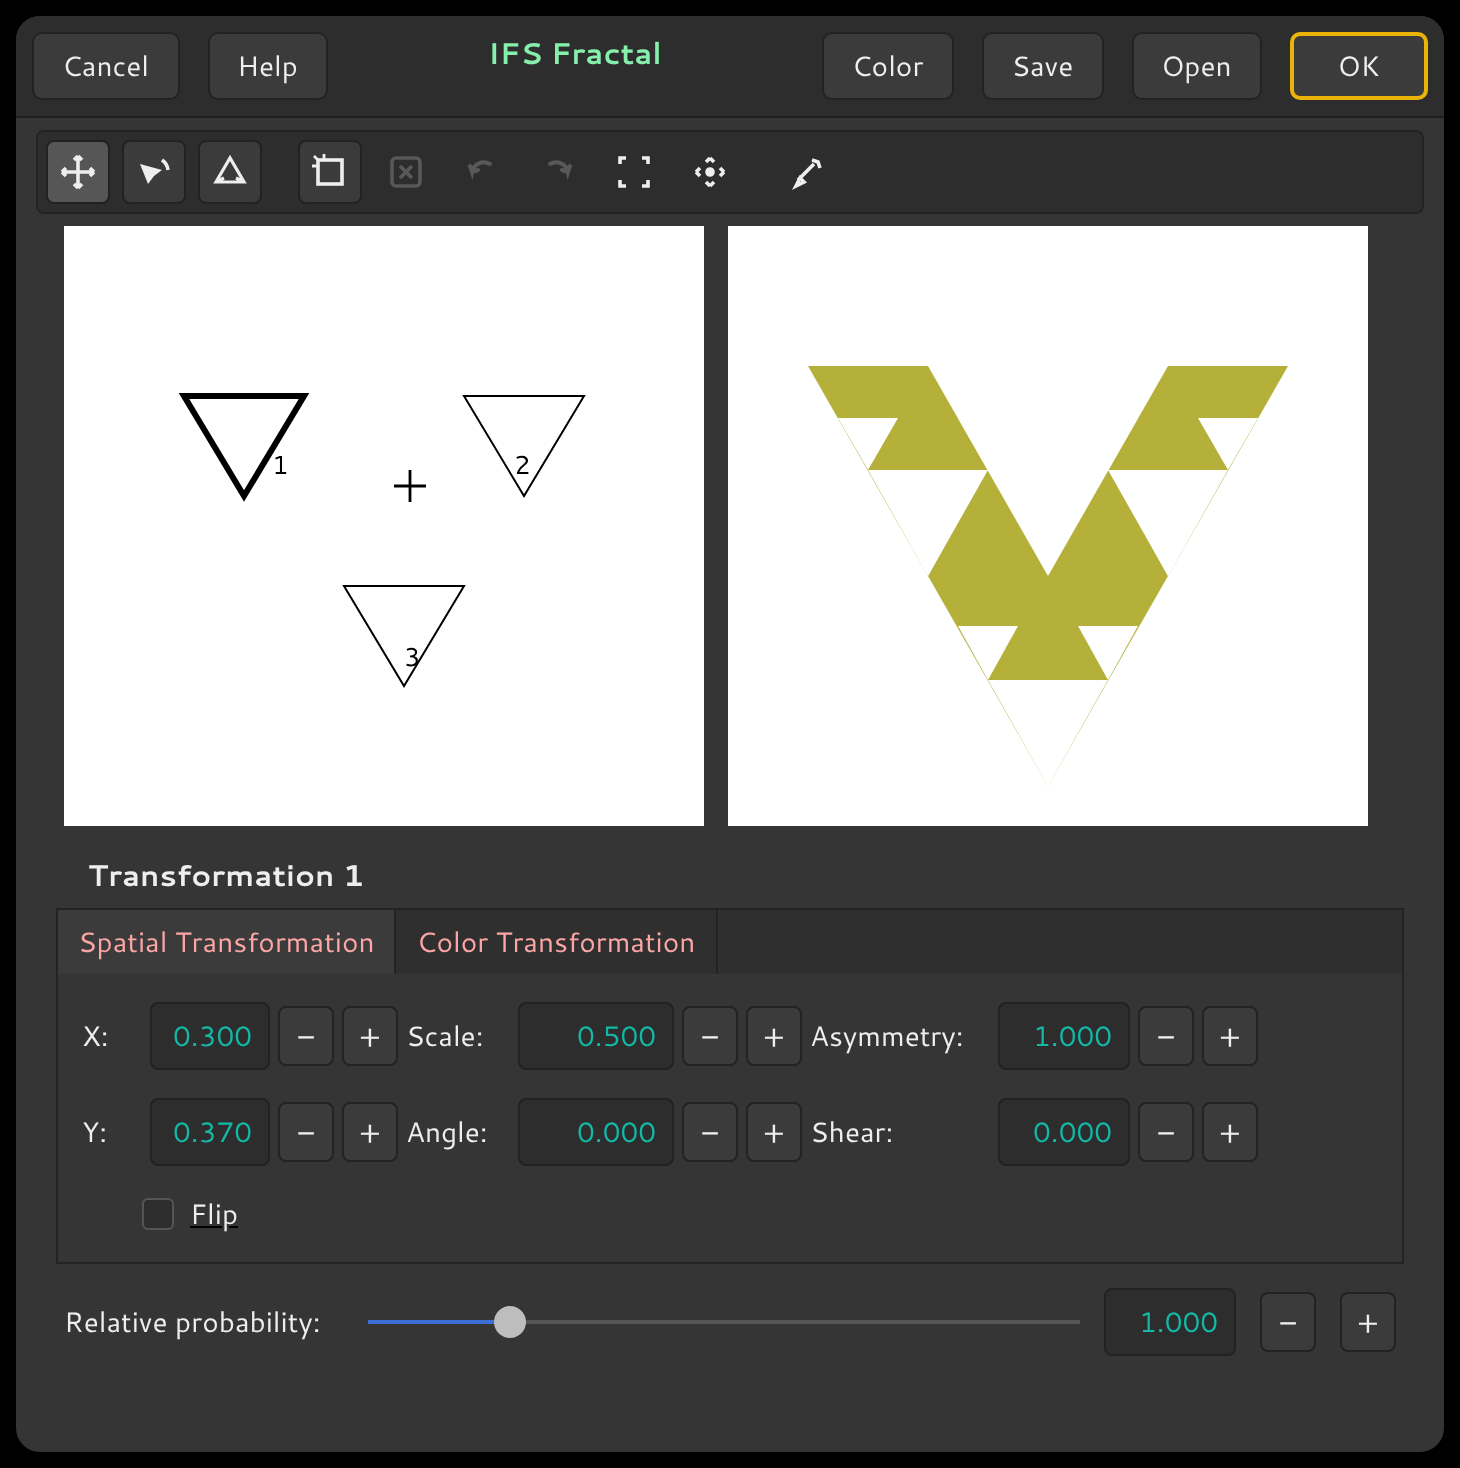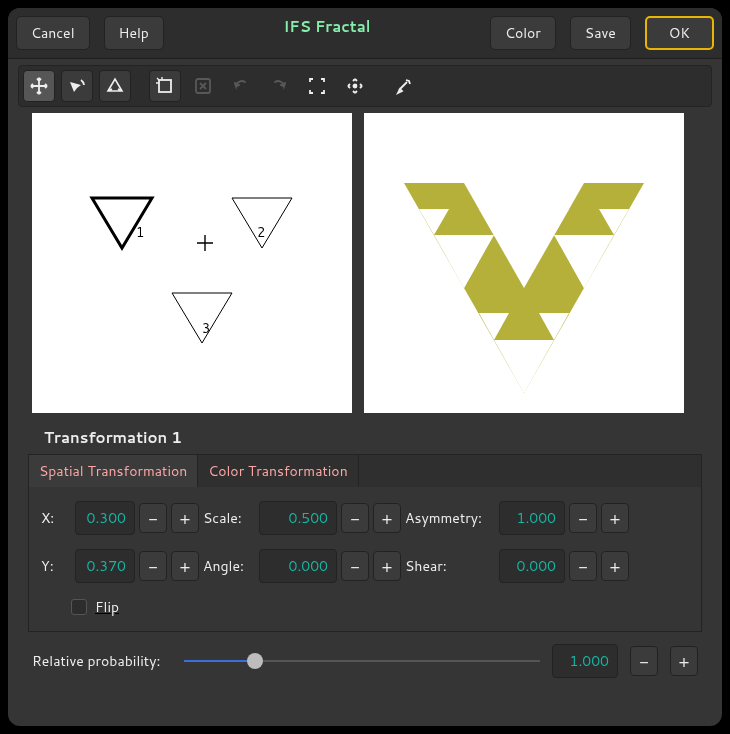--- a/index.html
+++ b/index.html
@@ -41,20 +41,21 @@
 <body>
 
 <div class="window">
 
   <div class="titlebar">
     <button class="btn">Cancel</button>
     <button class="btn">Help</button>
     <div class="title">IFS Fractal</div>
     <button class="btn">Color</button>
     <button class="btn">Save</button>
+    <button class="btn">Open</button>
     <button class="btn ok">OK</button>
   </div>
 
   <div class="toolbar-wrap">
     <div class="toolbar">
       <div class="tbtn pressed">
         <svg width="20" height="20" viewBox="0 0 20 20" fill="none" stroke="#eee" stroke-width="1.8">
             <path d="M10 2v16M2 10h16M10 2l-2 2M10 2l2 2M10 18l-2-2M10 18l2-2M2 10l2-2M2 10l2 2M18 10l-2-2M18 10l-2 2"></path>
           </svg>
       </div>

